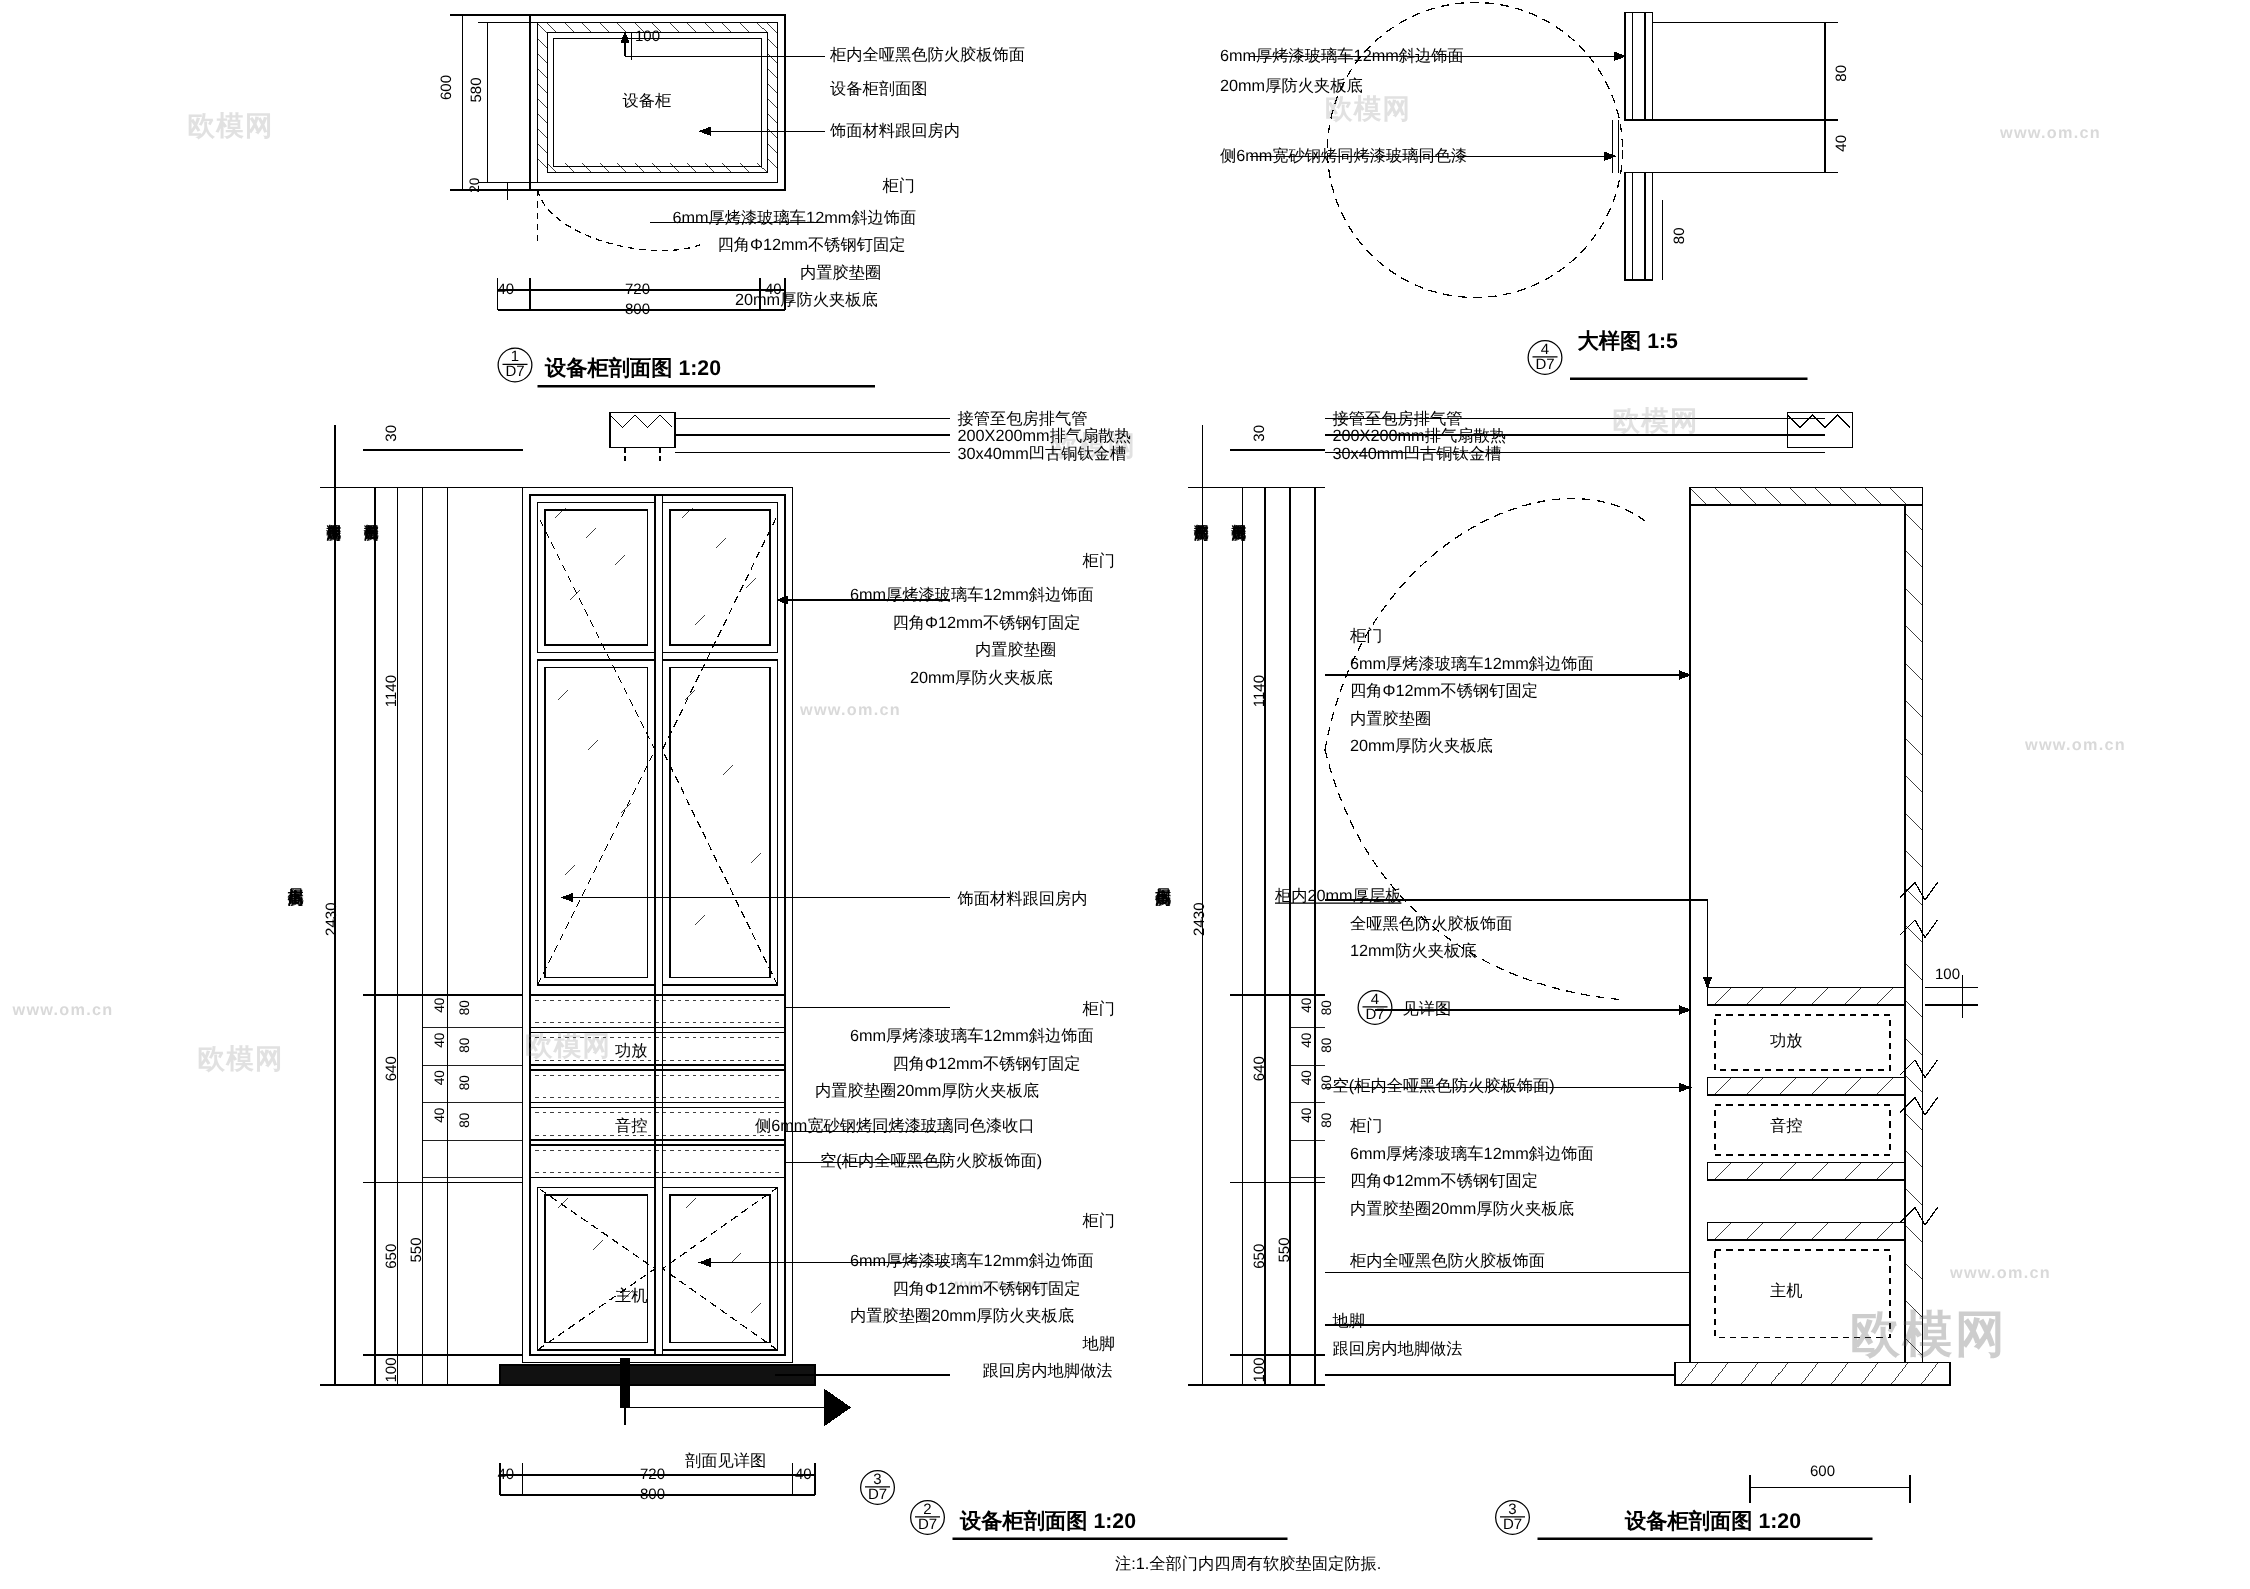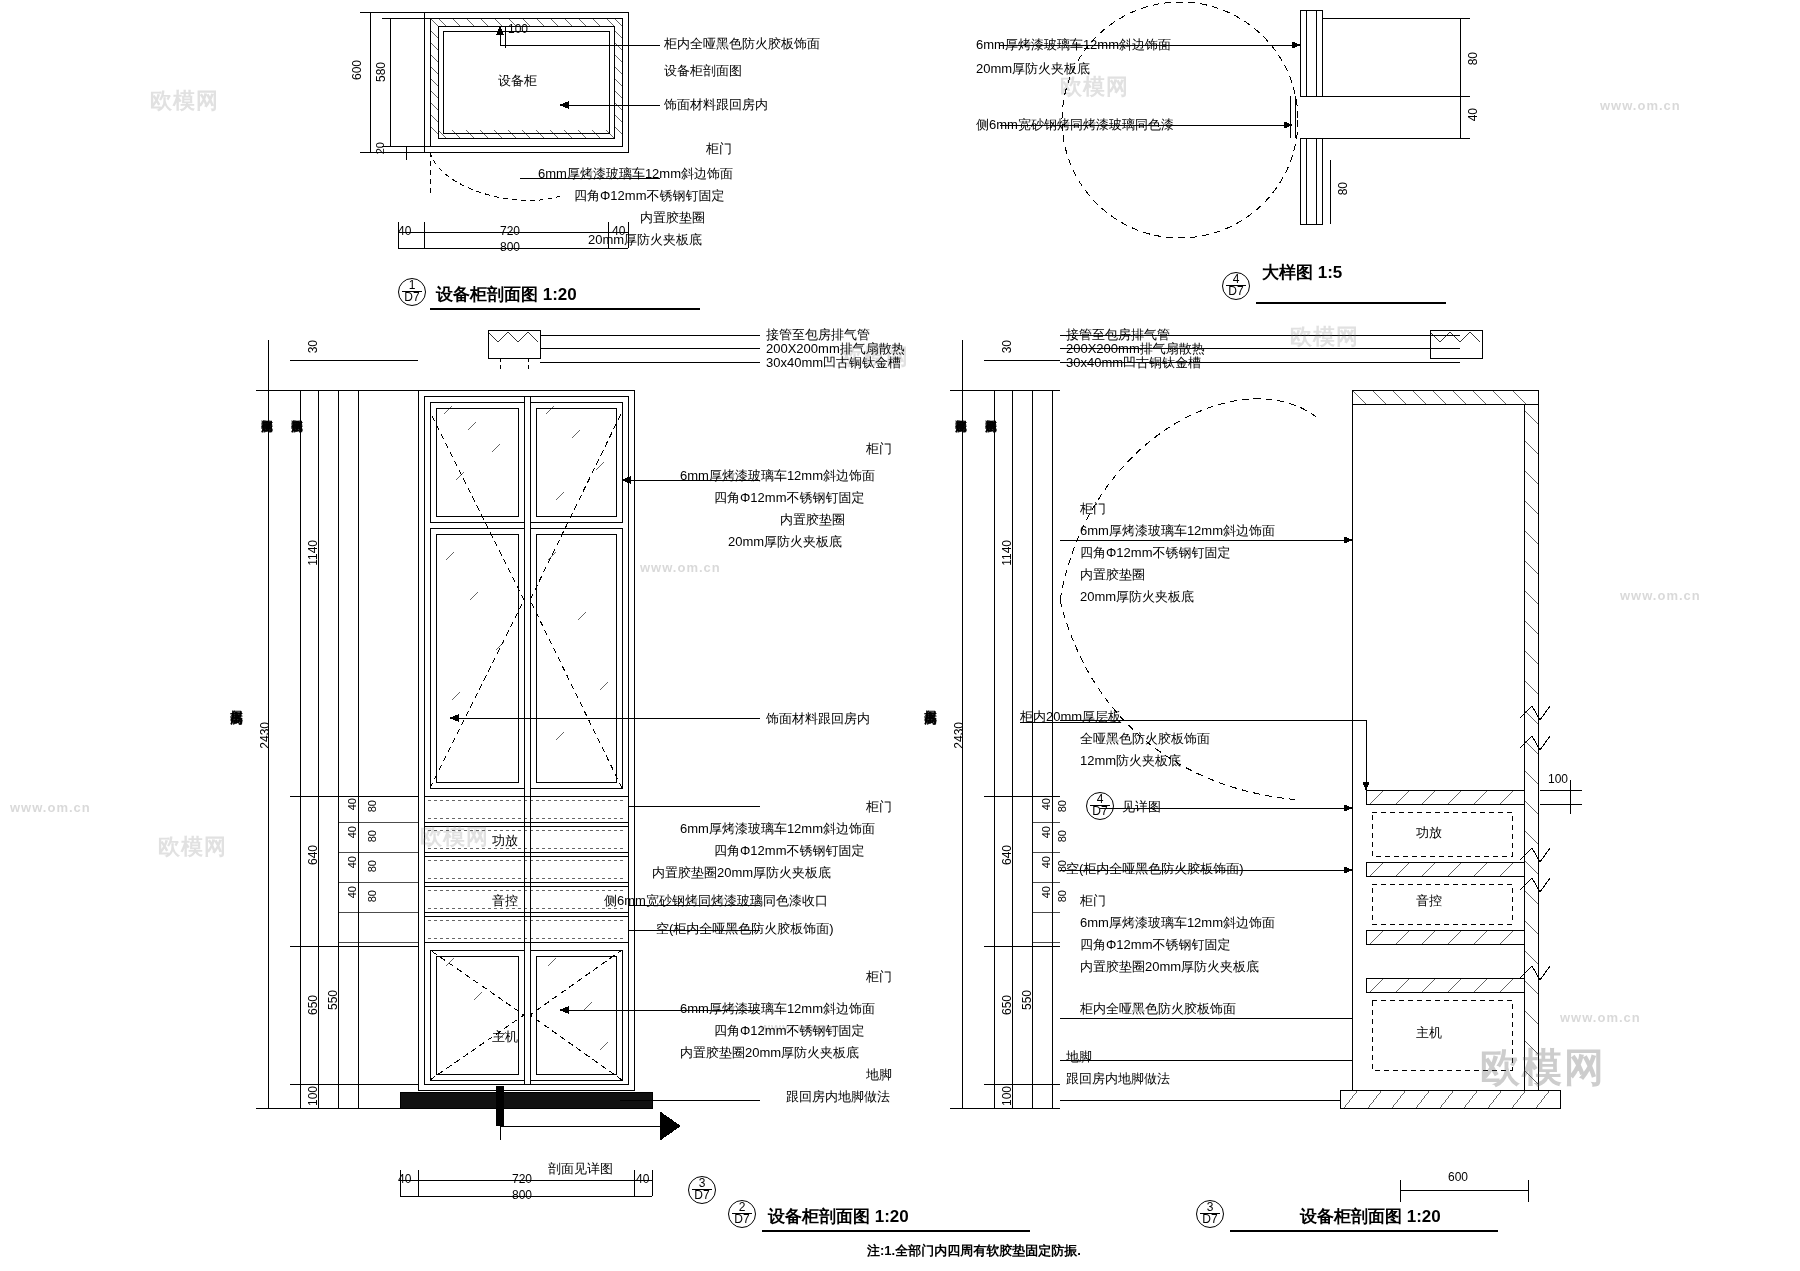--- a/index.html
+++ b/index.html
@@ -548,21 +548,21 @@
     <div class="num">2</div>
     <div class="bar"></div>
     <div class="den">D7</div>
   </div>
 </div>
 <div class="title" style="left:768px;top:1205px;">
   <span>设备柜剖面图</span>
   <span class="scale">1:20</span>
 </div>
 <div style="position:absolute;left:762px;top:1230px;width:268px;height:2px;background:#000;"></div>
-<div class="note" style="left:867px;top:1242px;font-weight:bold;">注:1.全部门内四周有软胶垫固定防振.</div>
+<div class="note" style="left:892px;top:1242px;">注:1.全部门内四周有软胶垫固定防振.</div>
 
 <div class="lbl" style="left:1066px;top:326px;">接管至包房排气管</div>
 <div class="lbl" style="left:1066px;top:340px;">200X200mm排气扇散热</div>
 <div class="lbl" style="left:1066px;top:354px;">30x40mm凹古铜钛金槽</div>
 
 <div class="lbl" style="left:1080px;top:500px;">柜门</div>
 <div class="lbl" style="left:1080px;top:522px;">6mm厚烤漆玻璃车12mm斜边饰面</div>
 <div class="lbl" style="left:1080px;top:544px;">四角Φ12mm不锈钢钉固定</div>
 <div class="lbl" style="left:1080px;top:566px;">内置胶垫圈</div>
 <div class="lbl" style="left:1080px;top:588px;">20mm厚防火夹板底</div>

